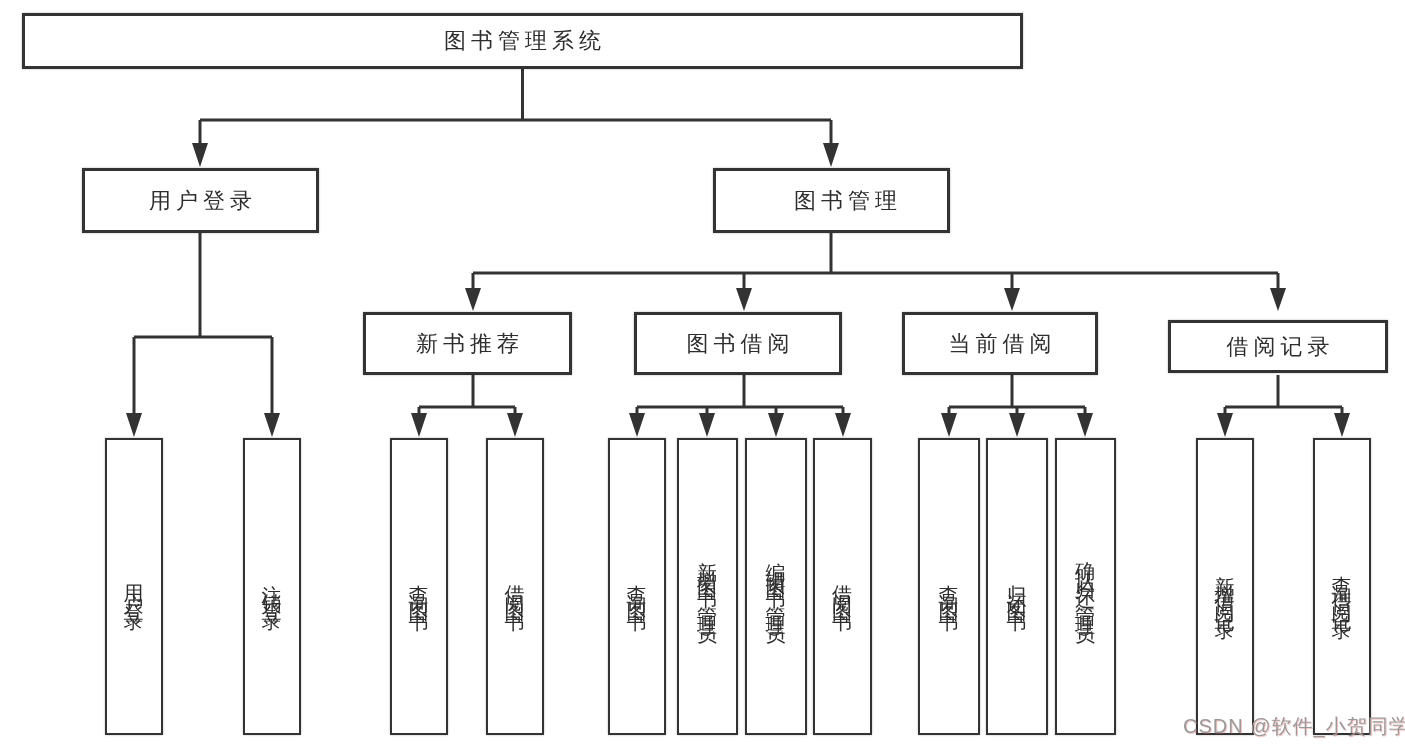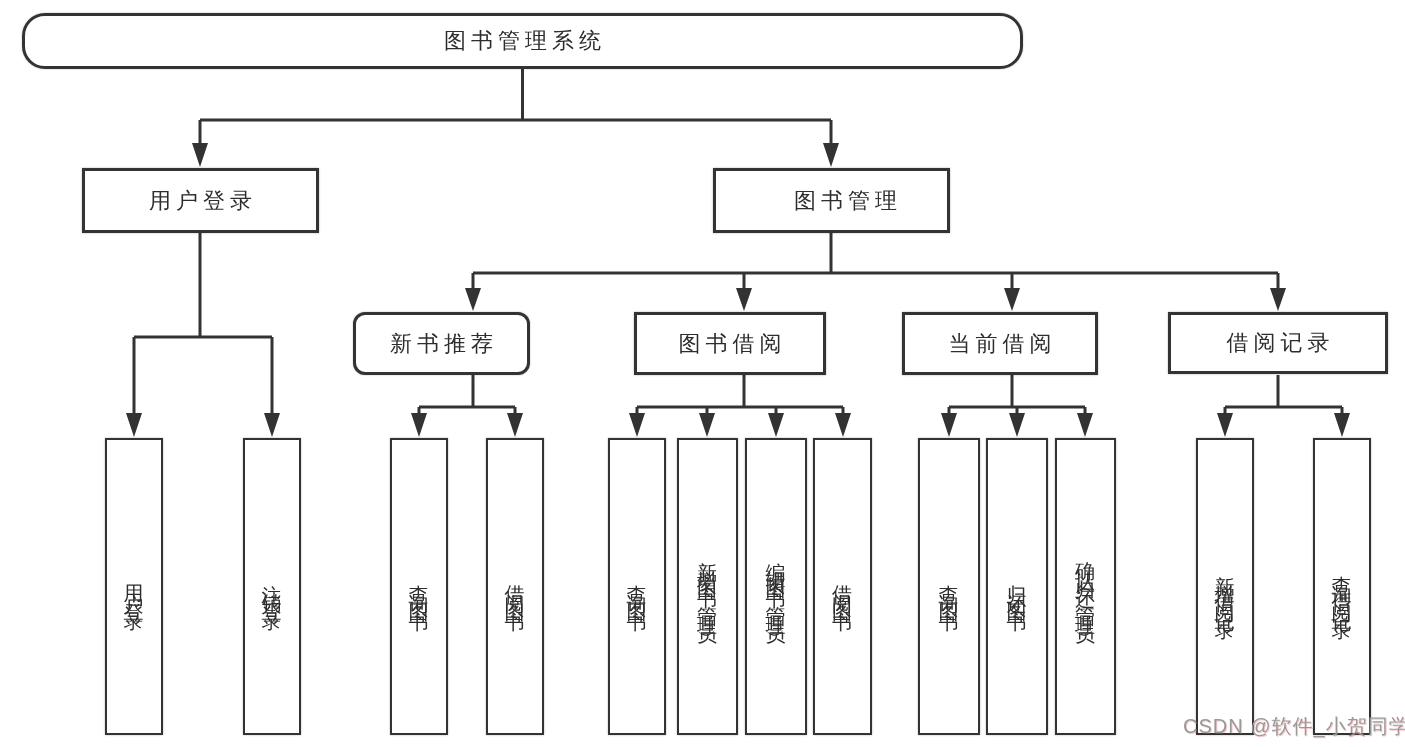--- a/index.html
+++ b/index.html
@@ -130,41 +130,41 @@
 
       <polygon points="941,413 957,413 949,437"></polygon>
       <polygon points="1009,413 1025,413 1017,437"></polygon>
       <polygon points="1077,413 1093,413 1085,437"></polygon>
 
       <polygon points="1217,413 1233,413 1225,437"></polygon>
       <polygon points="1334,413 1350,413 1342,437"></polygon>
     </g>
   </svg>
 
-  <div class="node h" style="left:22px; top:13px; width:1001px; height:56px;border-radius:23px;">
+  <div class="node h" style="left:22px; top:13px; width:1001px; height:56px;">
     <span class="lbl">图书管理系统</span>
   </div>
 
   <div class="node h" style="left:82px; top:168px; width:237px; height:65px;">
     <span class="lbl">用户登录</span>
   </div>
   <div class="node h" style="left:713px; top:168px; width:237px; height:65px;padding-left:28px;">
     <span class="lbl">图书管理</span>
   </div>
 
-  <div class="node h" style="left:353px; top:312px; width:177px; height:63px;border-radius:12px;">
+  <div class="node h" style="left:363px; top:312px; width:209px; height:63px;">
     <span class="lbl">新书推荐</span>
   </div>
-  <div class="node h" style="left:634px; top:312px; width:192px; height:63px;">
+  <div class="node h" style="left:634px; top:312px; width:208px; height:63px;">
     <span class="lbl">图书借阅</span>
   </div>
   <div class="node h" style="left:902px; top:312px; width:196px; height:63px;">
     <span class="lbl">当前借阅</span>
   </div>
-  <div class="node h" style="left:1168px; top:312px; width:220px; height:62px;">
+  <div class="node h" style="left:1168px; top:320px; width:220px; height:53px;">
     <span class="lbl">借阅记录</span>
   </div>
 
   <div class="node leaf" style="left:105px; top:438px; width:58px; height:297px;">
     <span class="lbl">用户登录</span>
   </div>
   <div class="node leaf" style="left:243px; top:438px; width:58px; height:297px;">
     <span class="lbl">注销登录</span>
   </div>
 

